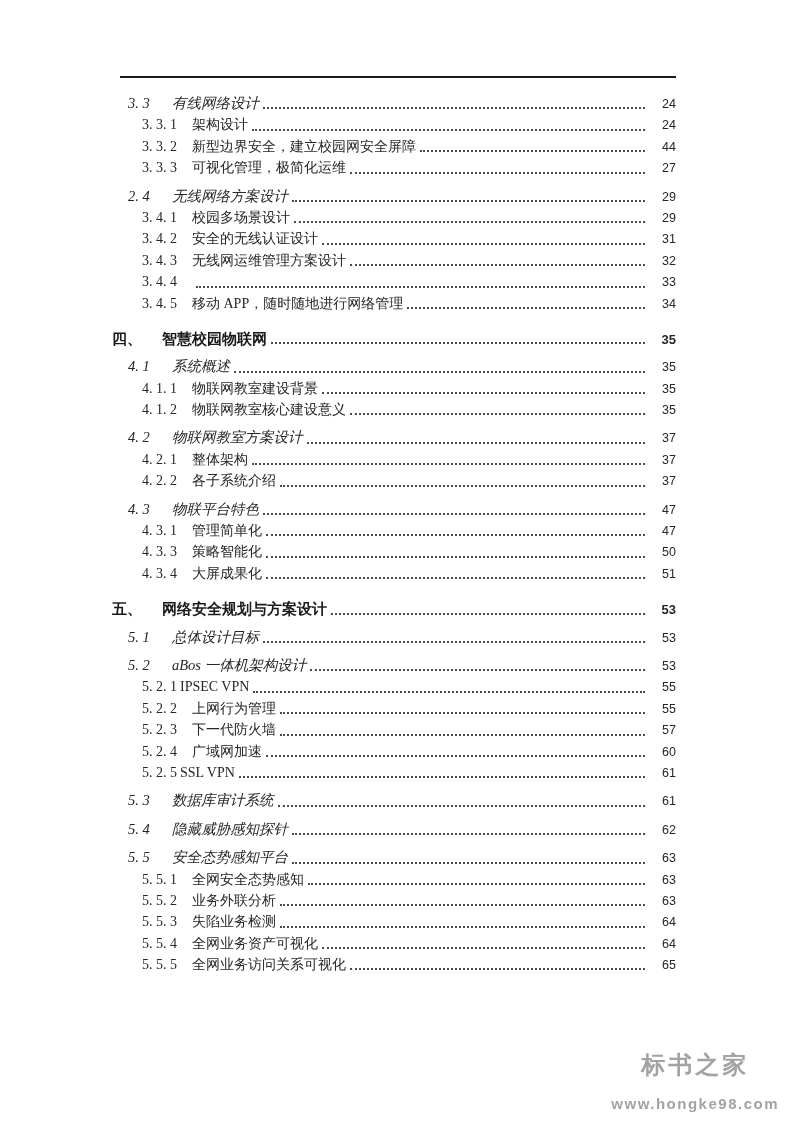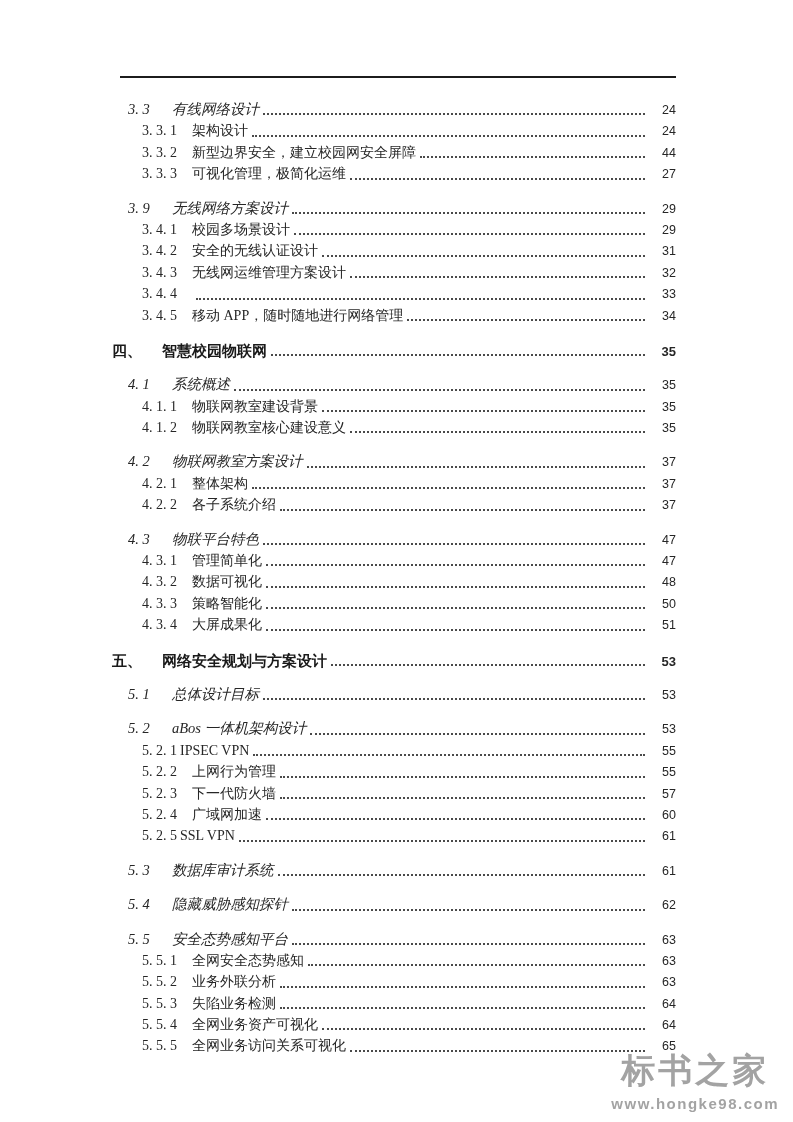--- a/index.html
+++ b/index.html
@@ -63,50 +63,50 @@
     margin-top: 14px;
     margin-bottom: 1px;
   }
   .l1 .num { width: 50px; }
   .l1 .pg  { font-weight: bold; font-size: 13px; }
   
   .l2 {
     font-style: italic;
     font-size: 14.5px;
     padding-left: 16px;
-    margin-top: 13px;
+    margin-top: 7px;
   }
   .l2 .num { width: 44px; }
   
   .l3 {
     font-size: 14px;
     padding-left: 30px;
   }
   .l3 .num { width: 50px; }
   .l3.tight .num { width: auto; padding-right: 3px; }
   
   .watermark {
     position: absolute;
     right: 14px;
     bottom: 10px;
     text-align: center;
     color: var(--wm-color, #a3a3a3);
     font-family: "Liberation Sans", sans-serif;
   }
   .wm-title {
-    font-size: 34px;
+    font-size: 24px;
     font-weight: bold;
     letter-spacing: 3px;
     line-height: 1.05;
   }
   .wm-url {
     font-size: 15px;
     font-weight: bold;
     letter-spacing: 1.5px;
-    margin-top: 6px;
+    margin-top: 18px;
   }
 </style>
 </head>
 <body>
 
 <div class="page">
   <div class="header-rule"></div>
 
   <div class="toc">
       <div class="row l2">
@@ -127,21 +127,21 @@
         <span class="leader"></span>
         <span class="pg">44</span>
       </div>
       <div class="row l3">
         <span class="num">3. 3. 3</span>
         <span class="title">可视化管理，极简化运维</span>
         <span class="leader"></span>
         <span class="pg">27</span>
       </div>
       <div class="row l2">
-        <span class="num">3. 9</span>
+        <span class="num">2. 4</span>
         <span class="title">无线网络方案设计</span>
         <span class="leader"></span>
         <span class="pg">29</span>
       </div>
       <div class="row l3">
         <span class="num">3. 4. 1</span>
         <span class="title">校园多场景设计</span>
         <span class="leader"></span>
         <span class="pg">29</span>
       </div>
@@ -214,26 +214,20 @@
         <span class="num">4. 3</span>
         <span class="title">物联平台特色</span>
         <span class="leader"></span>
         <span class="pg">47</span>
       </div>
       <div class="row l3">
         <span class="num">4. 3. 1</span>
         <span class="title">管理简单化</span>
         <span class="leader"></span>
         <span class="pg">47</span>
-      </div>
-      <div class="row l3">
-        <span class="num">4. 3. 2</span>
-        <span class="title">数据可视化</span>
-        <span class="leader"></span>
-        <span class="pg">48</span>
       </div>
       <div class="row l3">
         <span class="num">4. 3. 3</span>
         <span class="title">策略智能化</span>
         <span class="leader"></span>
         <span class="pg">50</span>
       </div>
       <div class="row l3">
         <span class="num">4. 3. 4</span>
         <span class="title">大屏成果化</span>

